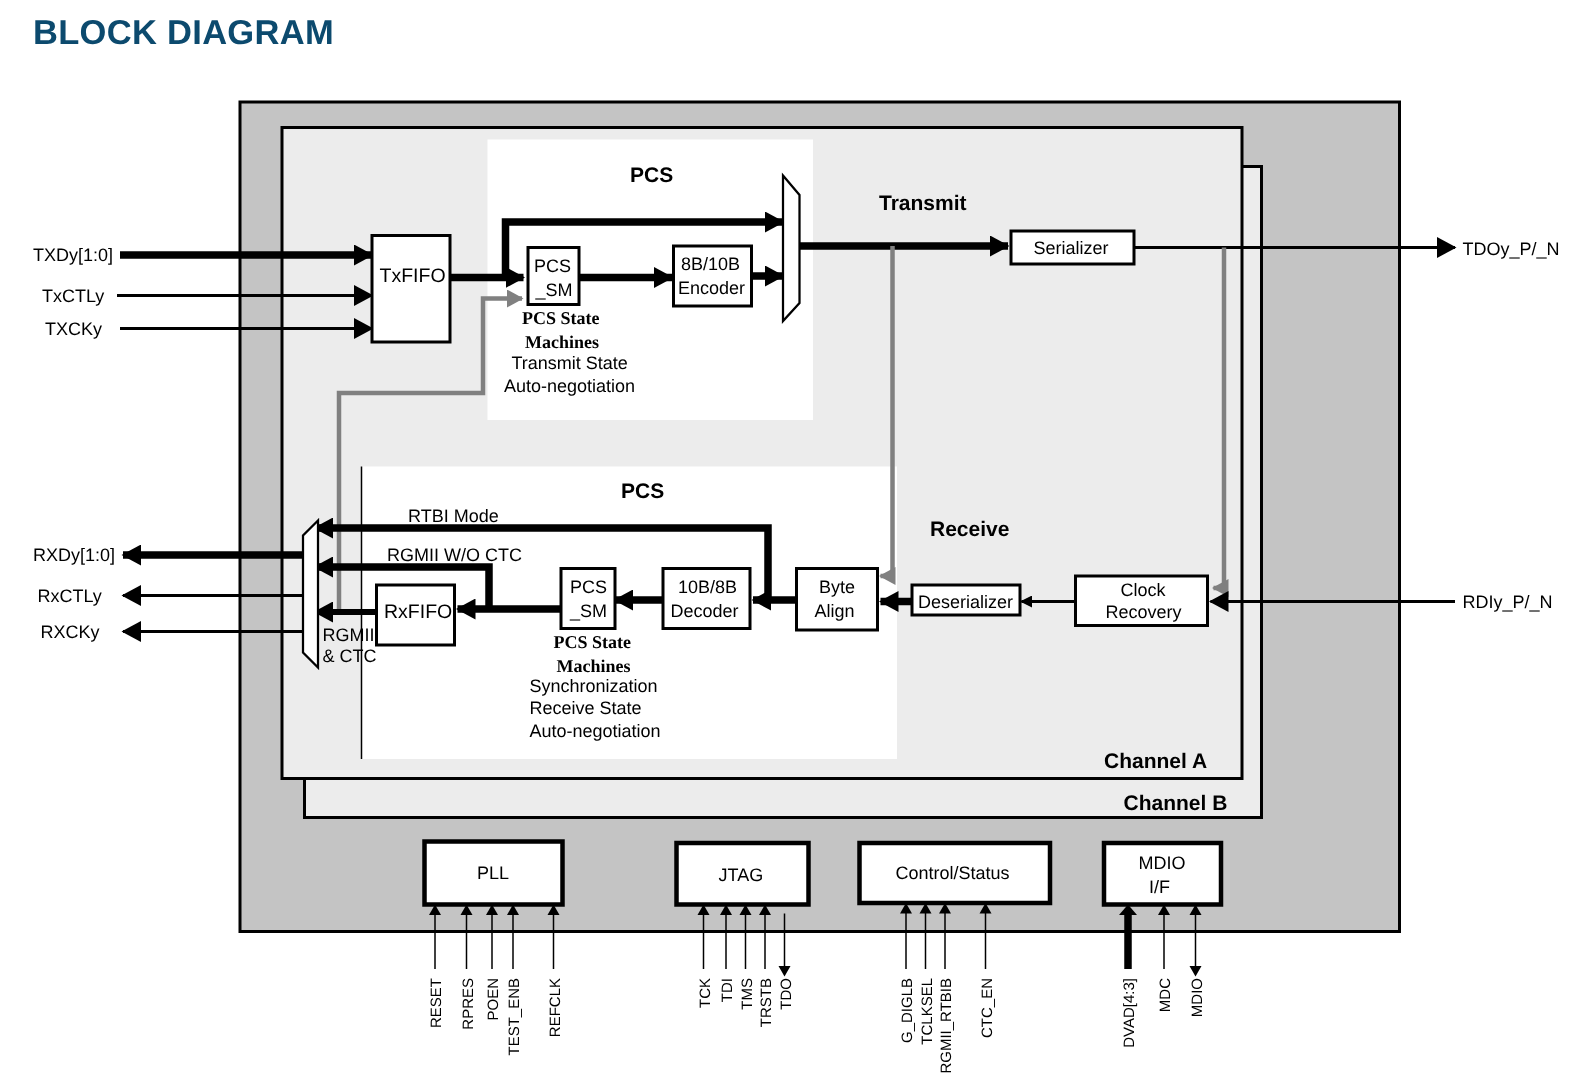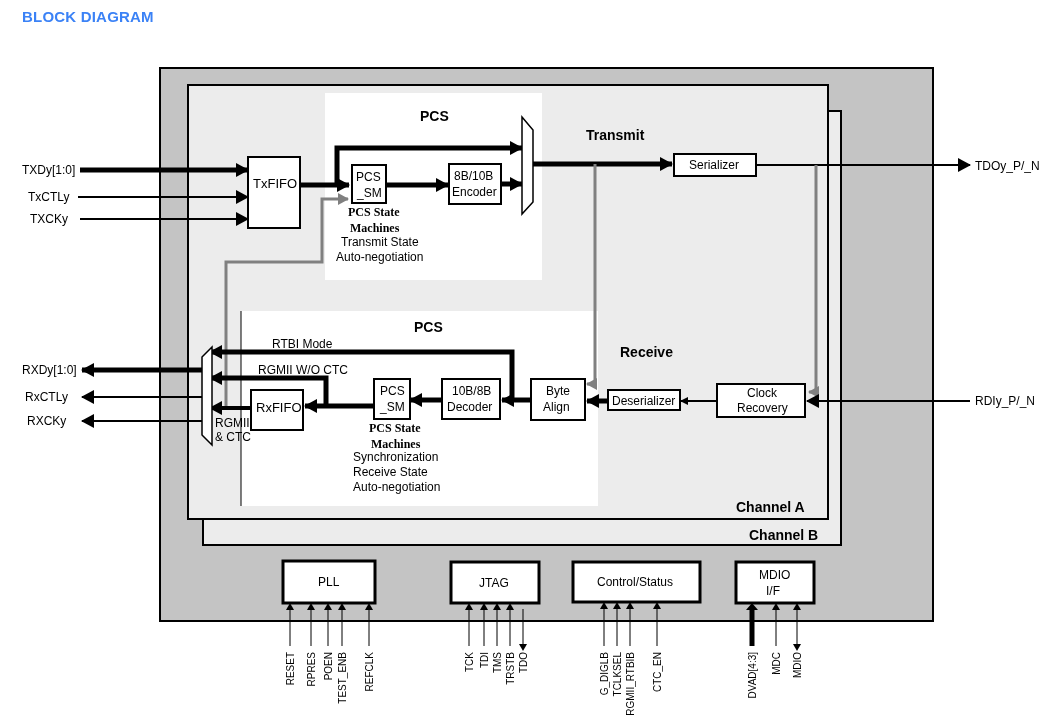--- a/index.html
+++ b/index.html
@@ -1,17 +1,17 @@
 <!DOCTYPE html>
 <html><head>
 <meta charset="utf-8">
 <style>
   html, body { margin:0; padding:0; background:#ffffff; }
   body { width:1054px; height:728px; position:relative; overflow:hidden; font-family:"Liberation Sans", sans-serif; }
-  #title { position:absolute; left:22px; top:8px; font-size:15px; font-weight:bold; color:#3b82f6; letter-spacing:0.2px; }
+  #title { position:absolute; left:22px; top:8px; font-size:23px; font-weight:bold; color:#0c4a6e; letter-spacing:0.2px; }
   svg { position:absolute; left:0; top:0; }
   .lbl { font-family:"Liberation Sans", sans-serif; font-size:12px; fill:#000; }
   .lblb { font-family:"Liberation Sans", sans-serif; font-size:14px; font-weight:bold; fill:#000; }
   .lbls { font-family:"Liberation Serif", serif; font-size:12px; font-weight:bold; fill:#000; }
   .pin { font-family:"Liberation Sans", sans-serif; font-size:10px; fill:#000; }
 </style>
 </head>
 <body>
 
 <div id="title">BLOCK DIAGRAM</div>

